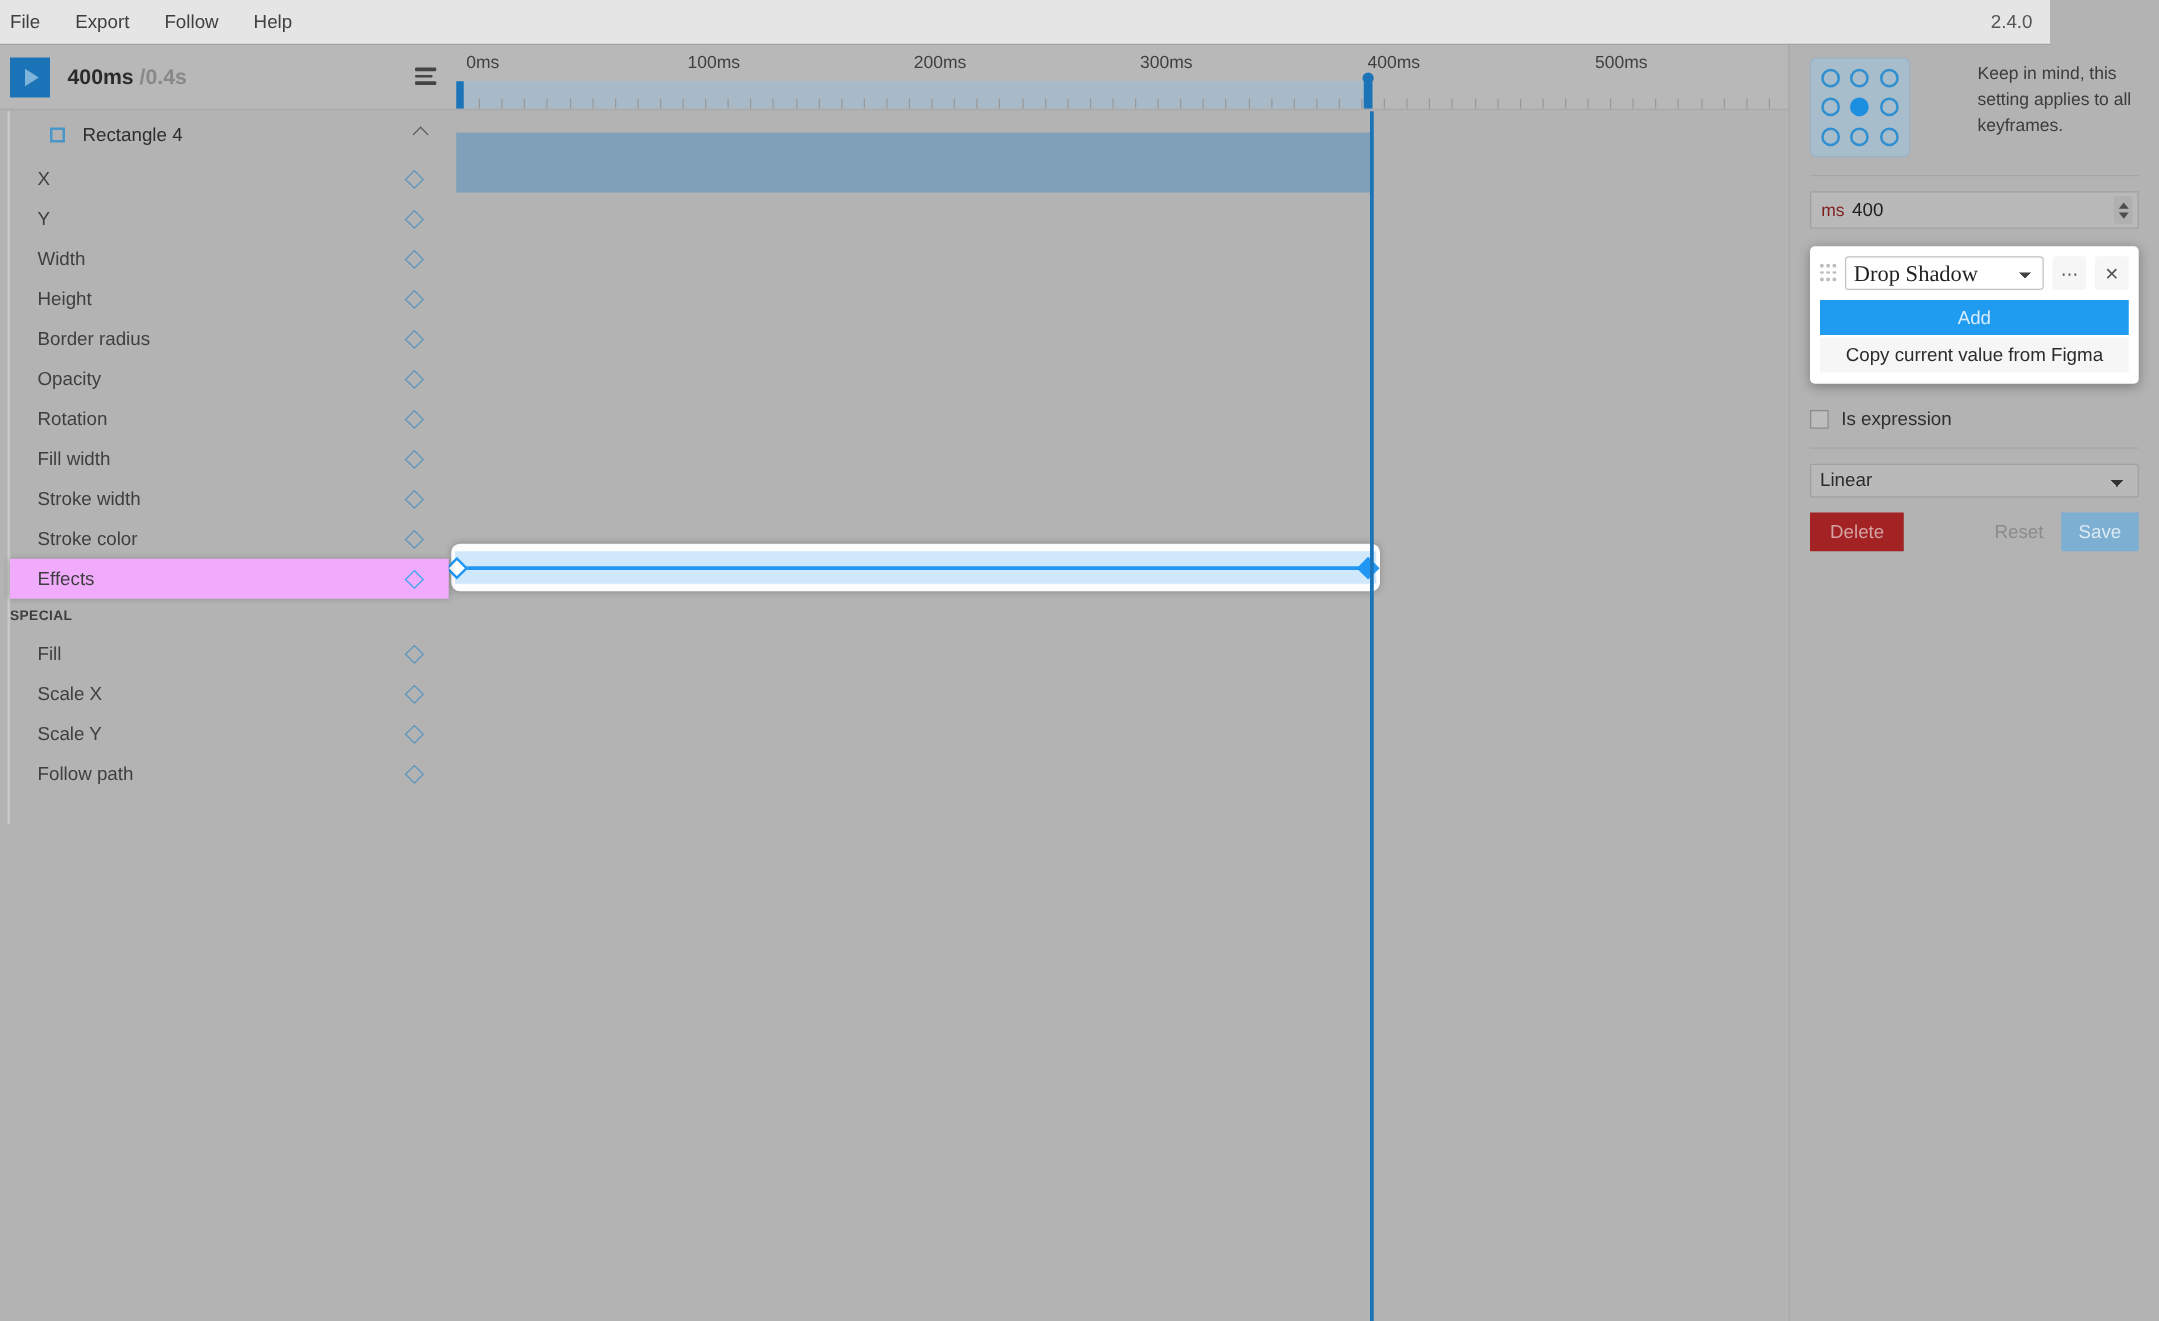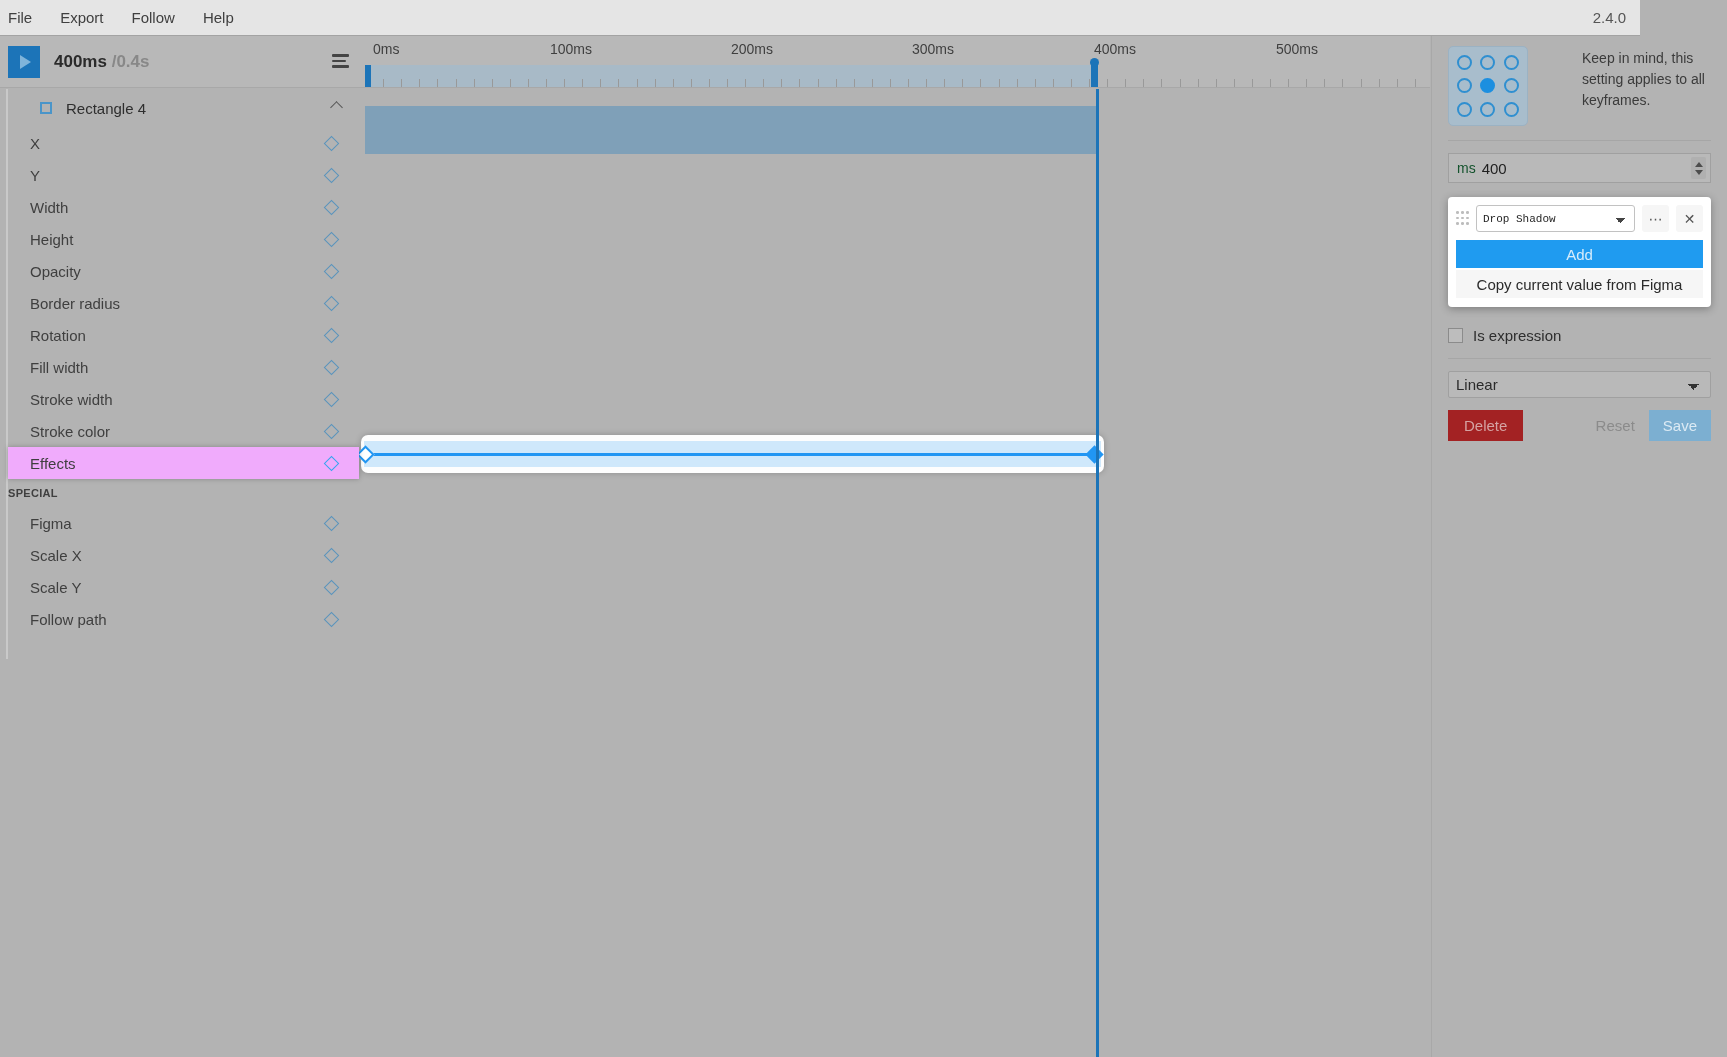--- a/index.html
+++ b/index.html
@@ -188,21 +188,21 @@
     border: 2.6px solid #2f8fd0; background: transparent; cursor: pointer;
   }
   .anchor-dot.on { background: #1c8fe0; border-color: #1c8fe0; }
   .insp-note { font-size: 14px; color: #3b3b3b; line-height: 1.5; padding-top: 2px; margin-left: 38px; }
   .divider { height: 1px; background: #a6a6a6; margin: 14px 0 12px 0; }
 
   .ms-field {
     height: 30px; background: #b9b9b9; border: 1px solid #a0a0a0;
     display: flex; align-items: center; padding: 0 8px; position: relative;
   }
-  .ms-unit { font-size: 14px; color: #14532d; margin-right: 6px; }
+  .ms-unit { font-size: 14px; color: #7f1d1d; margin-right: 6px; }
   .ms-value { font-size: 15px; color: #1f1f1f; }
   .stepper {
     position: absolute; right: 4px; top: 3px; width: 15px; height: 22px;
     background: #b0b0b0; border-radius: 2px;
     display: flex; flex-direction: column; align-items: center; justify-content: center;
     gap: 3px; cursor: pointer;
   }
   .stepper i {
     width: 0; height: 0; border-left: 4px solid transparent;
     border-right: 4px solid transparent; display: block;
@@ -216,22 +216,22 @@
   }
   .pop-row { display: flex; align-items: center; gap: 7px; }
   .grip {
     width: 13px; height: 15px; flex: none;
     display: grid; grid-template-columns: repeat(3,1fr); grid-template-rows: repeat(3,1fr);
     gap: 2px; cursor: grab;
   }
   .grip i { width: 2.5px; height: 2.5px; background: #bdbdbd; border-radius: 50%; }
   .pop-select {
     flex: 1; height: 27px; background: #fff; border: 1px solid #c2c2c2;
-    border-radius: 3px; font-size: 11px; color: #1f1f1f;
-    padding: 0 6px; font-family: Liberation Mono, monospace;
+    border-radius: 3px; font-size: 18px; color: #1f1f1f;
+    padding: 0 6px; font-family: Liberation Serif, serif;
     appearance: none; cursor: pointer;
     background-image: linear-gradient(45deg, transparent 50%, #444 50%),
                       linear-gradient(135deg, #444 50%, transparent 50%);
     background-position: calc(100% - 14px) 12px, calc(100% - 9px) 12px;
     background-size: 5px 5px, 5px 5px;
     background-repeat: no-repeat;
   }
   .pop-ico {
     width: 27px; height: 27px; border-radius: 3px; background: #f6f6f6;
     display: flex; align-items: center; justify-content: center;
@@ -402,25 +402,25 @@
       </div>
       <div class="prop-row">
         <div class="prop-label">Width</div>
         <div class="kf-diamond"></div>
       </div>
       <div class="prop-row">
         <div class="prop-label">Height</div>
         <div class="kf-diamond"></div>
       </div>
       <div class="prop-row">
+        <div class="prop-label">Border radius</div>
+        <div class="kf-diamond"></div>
+      </div>
+      <div class="prop-row">
         <div class="prop-label">Opacity</div>
-        <div class="kf-diamond"></div>
-      </div>
-      <div class="prop-row">
-        <div class="prop-label">Border radius</div>
         <div class="kf-diamond"></div>
       </div>
       <div class="prop-row">
         <div class="prop-label">Rotation</div>
         <div class="kf-diamond"></div>
       </div>
       <div class="prop-row">
         <div class="prop-label">Fill width</div>
         <div class="kf-diamond"></div>
       </div>
@@ -433,21 +433,21 @@
         <div class="kf-diamond"></div>
       </div>
       <div class="prop-row sel">
         <div class="prop-label">Effects</div>
         <div class="kf-diamond"></div>
       </div>
     </div>
   <div class="section-label">SPECIAL</div>
   <div id="special-rows">
       <div class="prop-row">
-        <div class="prop-label">Figma</div>
+        <div class="prop-label">Fill</div>
         <div class="kf-diamond"></div>
       </div>
       <div class="prop-row">
         <div class="prop-label">Scale X</div>
         <div class="kf-diamond"></div>
       </div>
       <div class="prop-row">
         <div class="prop-label">Scale Y</div>
         <div class="kf-diamond"></div>
       </div>

